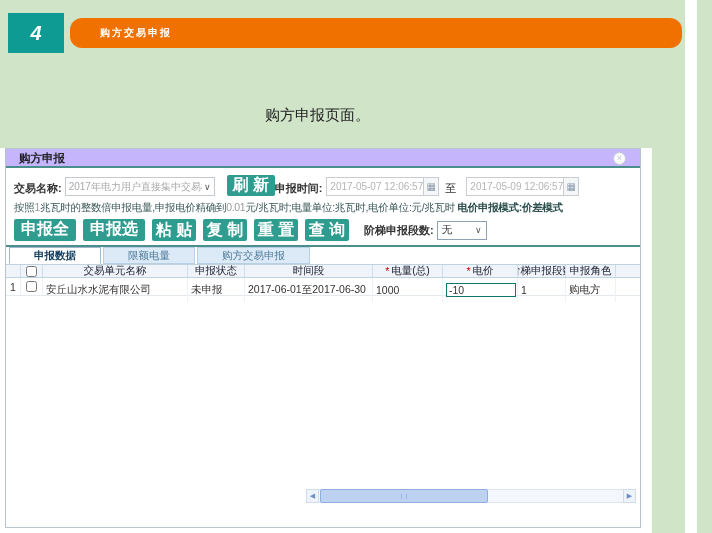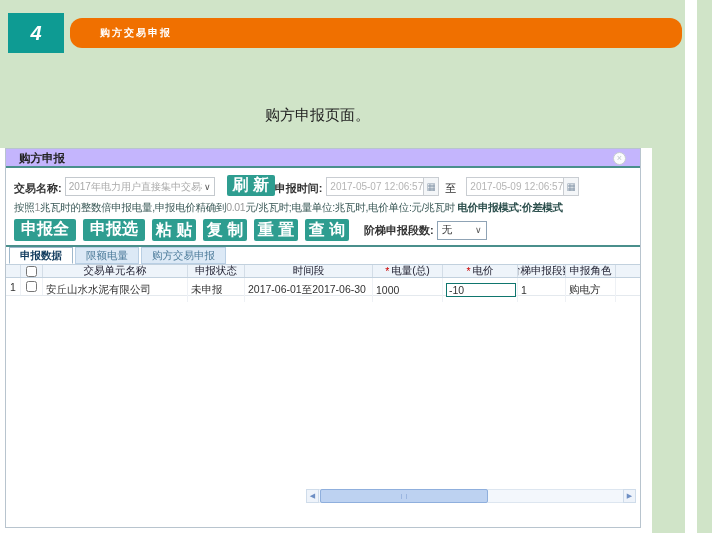--- a/index.html
+++ b/index.html
@@ -86,21 +86,21 @@
   .ladder-lab { margin-left:8px; font-weight:600; font-size:11px; }
   .ladder-sel {
     width:50px; height:19px; border:1px solid #8fa3b5; background:#fff; margin-left:3px;
     display:flex; align-items:center; padding:0 4px;
   }
   .ladder-sel .sel-text { flex:1; font-size:10.5px; color:#333; }
   .sep { position:absolute; top:96px; left:0; right:0; height:2px; background:#4a8f8c; }
   
   .tabs { position:absolute; top:98px; left:3px; height:17px; display:flex; font-size:10.5px; }
   .tab {
-    padding:0 10px; line-height:15px; border:1px solid #b9cfe4; margin-right:2px;
+    padding:0 24px; line-height:15px; border:1px solid #b9cfe4; margin-right:2px;
     background:#dce9f6; color:#4b7a99; cursor:default;
   }
   .tab.active { background:#fff; border-color:#9fb8cc; border-bottom-color:#fff; color:#123c5e; font-weight:bold; }
   
   .grid { position:absolute; top:115px; left:0; right:0; bottom:0; overflow:hidden; }
   .ghead {
     height:14px; display:flex; background:#eef4fa;
     border-top:1px solid #c2d1de; border-bottom:1px solid #c2d1de;
     font-size:10.5px; color:#223;
   }

